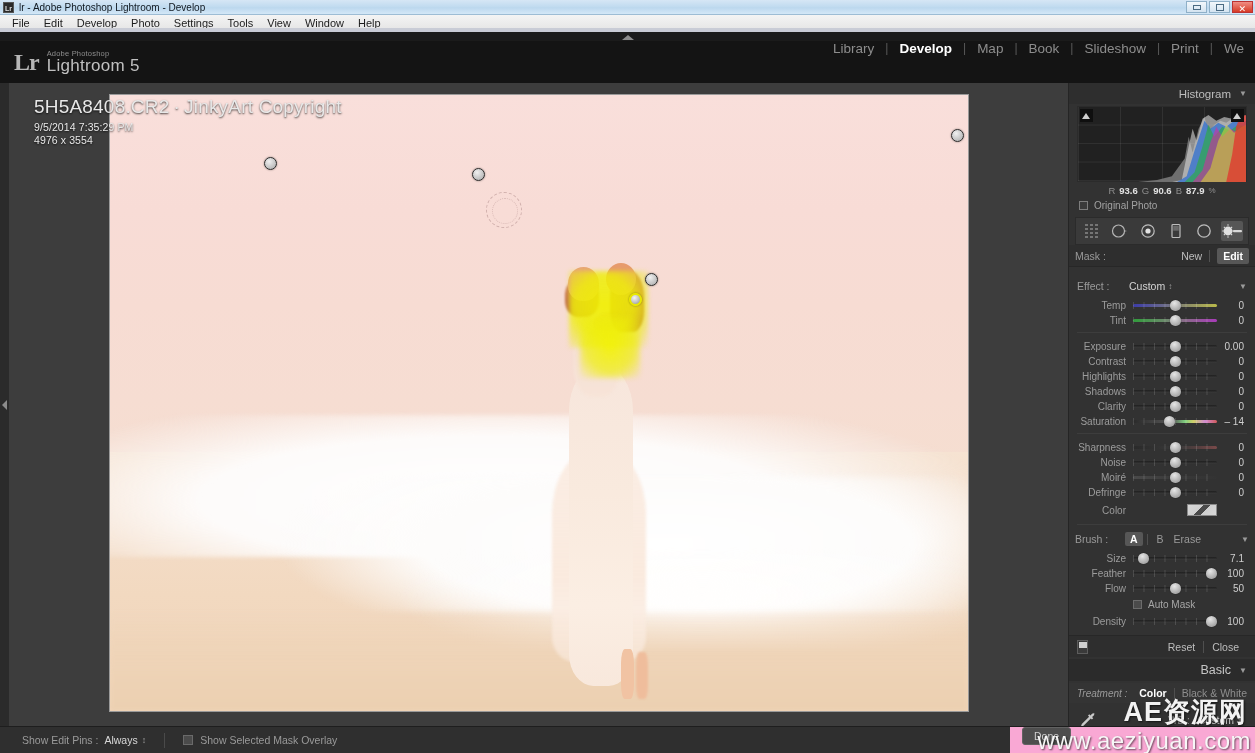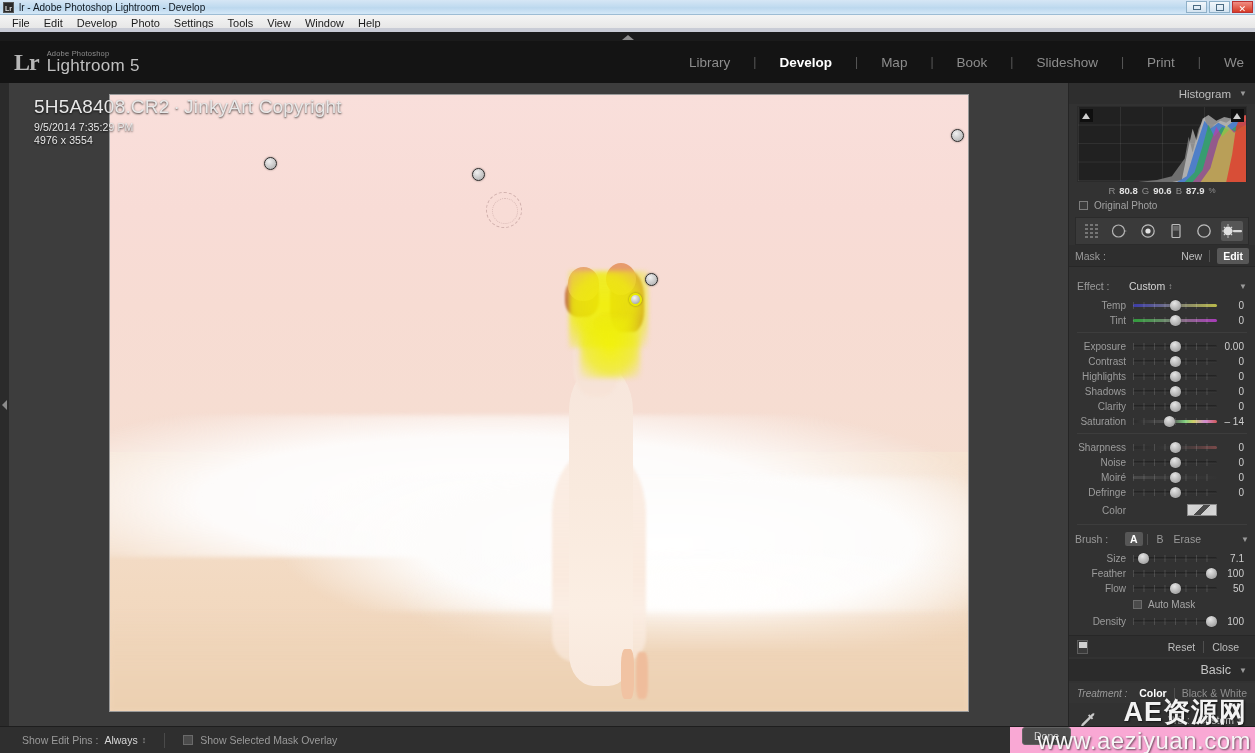--- a/index.html
+++ b/index.html
@@ -69,21 +69,21 @@
   .logo-lr {
     font-size: 24px; color: #b6b6b6; font-weight: bold; letter-spacing: -1px;
     font-family: "Liberation Serif", serif;
   }
   .logo-lines { display: flex; flex-direction: column; line-height: 1; }
   .logo-small { font-size: 7.5px; color: #8e8e8e; letter-spacing: .2px; }
   .logo-big { font-size: 17px; color: #c0c0c0; letter-spacing: .3px; }
 
   .modules {
     position: absolute; right: 0; top: 41px; height: 42px;
-    display: flex; align-items: center; gap: 12px;
+    display: flex; gap: 0;
   }
   .mod {
     font-size: 13.5px; color: #8d8d8d; padding: 0 11px; cursor: pointer;
   }
   .mod.active { color: #ffffff; font-weight: bold; }
   .mod-sep { color: #5a5a5a; font-size: 12px; }
 
   
   .workarea {
     position: absolute; left: 0; top: 83px; width: 1068px; height: 643px;
@@ -567,21 +567,21 @@
         <path d="M116,76 L126,64 L134,36 L140,20 L146,30 L154,22 L162,26 L170,22 L170,76 Z" fill="#d02f9c" opacity="0.6"></path>
         <path d="M124,76 L134,62 L142,34 L150,18 L158,26 L166,20 L170,18 L170,76 Z" fill="#d8d82f" opacity="0.55"></path>
         <path d="M150,76 L156,48 L160,20 L164,10 L170,8 L170,76 Z" fill="#e03a2f" opacity="0.8"></path>
       </svg>
       <div class="hc l"></div>
       <div class="hc r"></div>
     </div>
 
     <div class="rgbline">
       <span class="k">R</span>
-      <span class="v">80.8</span>
+      <span class="v">93.6</span>
       <span class="k">G</span>
       <span class="v">90.6</span>
       <span class="k">B</span>
       <span class="v">87.9</span>
       <span class="u">%</span>
     </div>
 
     <div class="origrow">
       <div class="origbox"></div>
       <div class="origtxt">Original Photo</div>

